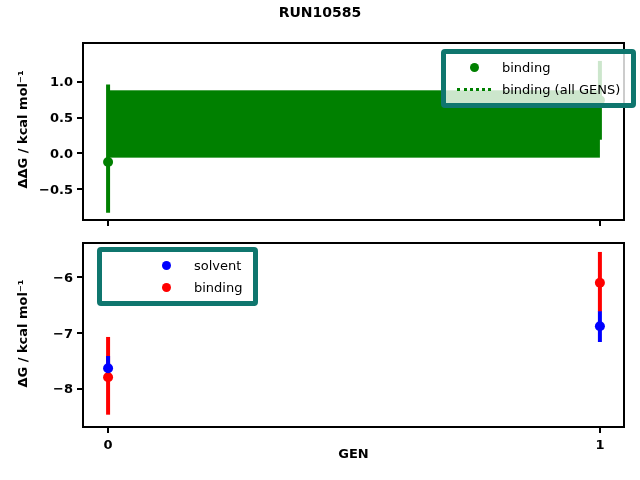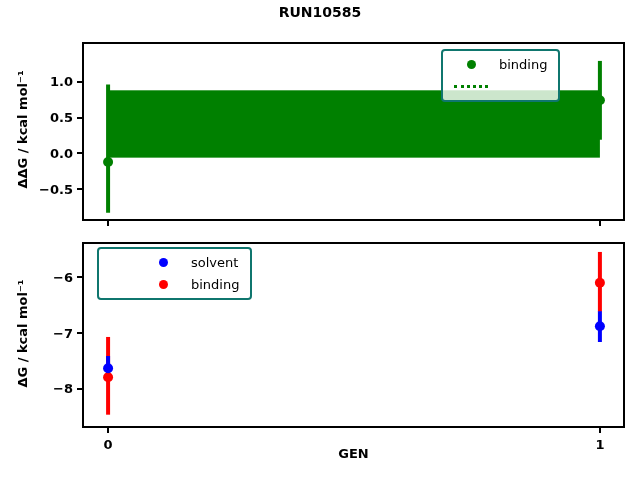--- a/index.html
+++ b/index.html
@@ -23,21 +23,21 @@
   }
   #ylabel-top{left:-88px;top:122px;}
   #ylabel-bottom{left:-88px;top:326px;}
   .xlabel{
     position:absolute;left:83px;top:446px;width:541px;
     text-align:center;font-size:13px;font-weight:bold;color:#000;
   }
   .legend{
     position:absolute;
     background:rgba(255,255,255,0.8);
-    border:2px solid #0f766e;border-radius:4px;
+    border:5px solid #0f766e;border-radius:4px;
     padding:5px 8px;
     display:flex;flex-direction:column;gap:5px;
     font-size:13px;color:#000;
   }
   #legend-top{left:441px;top:49px;}
   #legend-bottom{left:97px;top:247px;padding-left:44px;}
   .legend-row{display:flex;align-items:center;gap:11px;padding:0 3px;height:17px;}
   .swatch-wrap{width:34px;display:flex;justify-content:center;align-items:center;}
   .dot{width:9px;height:9px;border-radius:50%;background:#888;}
   .dline{width:34px;height:0;border-top:3px dotted #888;}
@@ -97,20 +97,21 @@
     <div class="legend-row">
       <span class="swatch-wrap">
           <span class="dot" style="background: rgb(0, 128, 0);"></span>
         </span>
       <span class="legend-label">binding</span>
     </div>
     <div class="legend-row">
       <span class="swatch-wrap">
           <span class="dline" style="border-top-color: rgb(0, 128, 0);"></span>
         </span>
+      <span class="legend-label">binding (all GENS)</span>
     </div>
   </div>
 
   <div class="legend" id="legend-bottom">
     <div class="legend-row">
       <span class="swatch-wrap">
           <span class="dot" style="background: rgb(0, 0, 255);"></span>
         </span>
       <span class="legend-label">solvent</span>
     </div>

